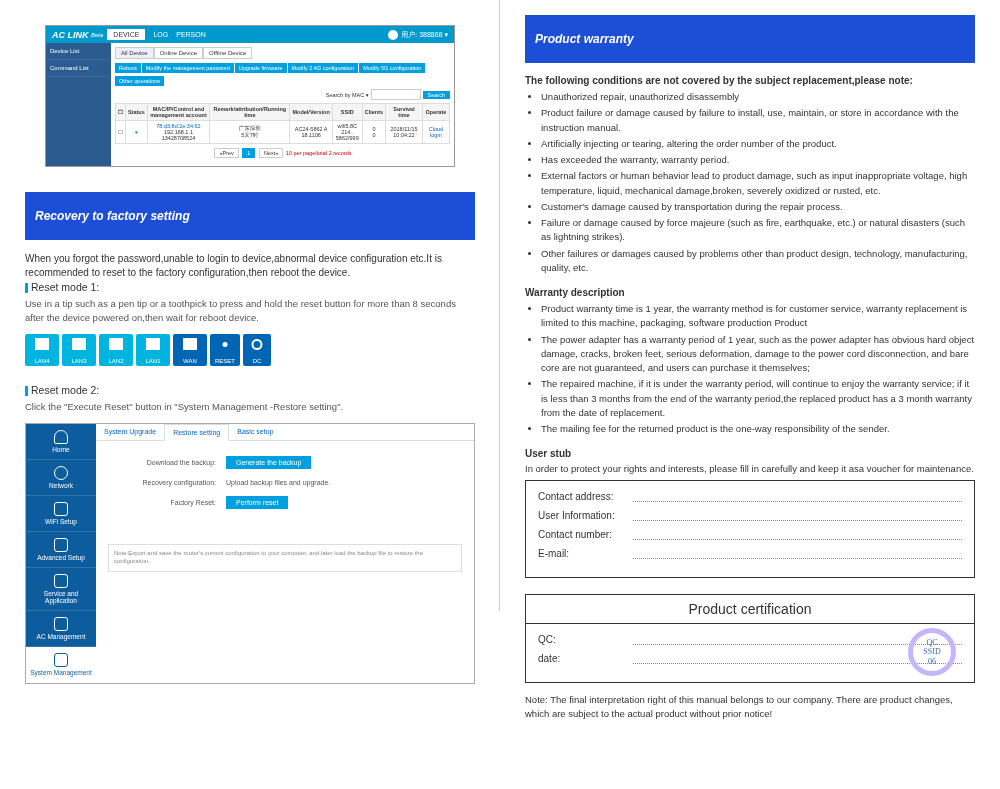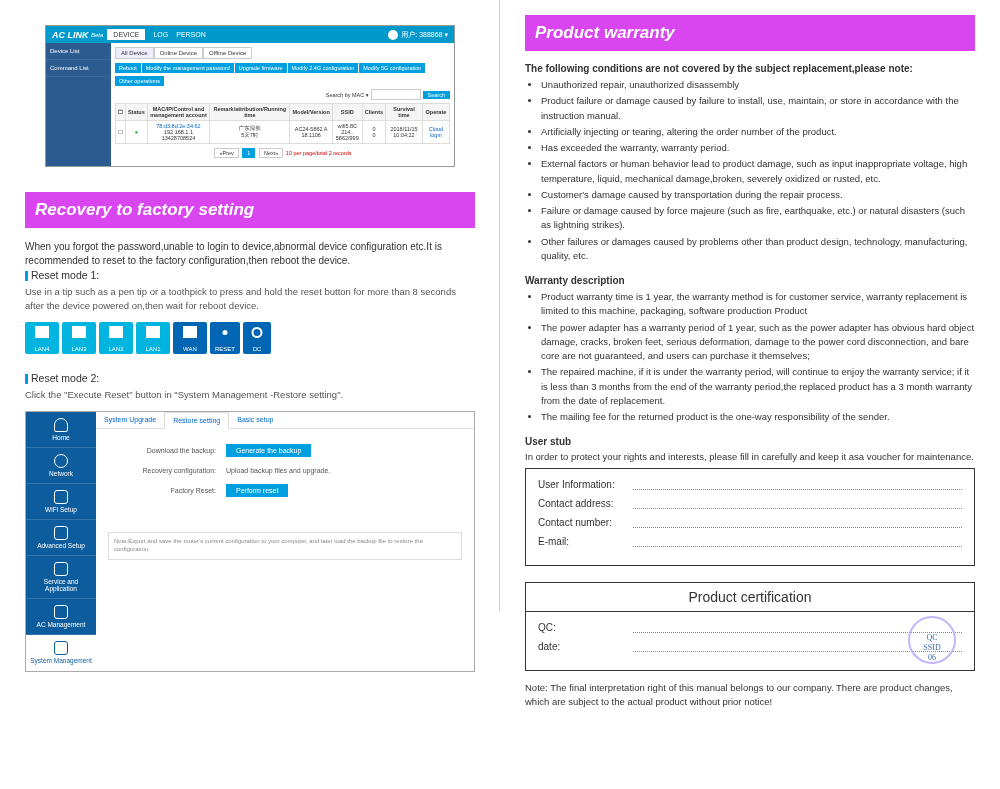--- a/index.html
+++ b/index.html
@@ -28,21 +28,21 @@
 .searchrow input{width:50px;font-size:5.5px;border:1px solid #ccc;height:11px}
 .tbl1{width:100%;border-collapse:collapse;font-size:5.5px}
 .tbl1 th,.tbl1 td{border:1px solid #ddd;padding:2px;text-align:center}
 .tbl1 th{background:#f5f5f5}
 .tbl1 .link{color:#0066cc}
 .pgrow{text-align:center;padding:4px;font-size:5.5px}
 .pgrow .pg{display:inline-block;border:1px solid #ccc;padding:1px 4px;margin:0 1px}
 .pgrow .pg.cur{background:#00a0e0;color:#fff;border-color:#00a0e0}
 
 
-.bluetitle{background:#d946ef;color:#fff;padding:8px 10px;font-size:17px;font-weight:bold;font-style:italic;margin-bottom:12px}
+.bluetitle{background:#1d4ed8;color:#fff;padding:17px 10px;font-size:12px;font-weight:bold;font-style:italic;margin-bottom:12px}
 .para{font-size:10px;line-height:1.4;margin-bottom:1px}
 .subh{font-size:10.5px;margin-bottom:4px}
 .subh .bar{display:inline-block;width:3px;height:10px;background:#009fe3;vertical-align:middle;margin-right:3px}
 .desc{font-size:9.5px;color:#555;line-height:1.4;margin-bottom:10px}
 
 
 .router{display:flex;gap:3px;margin:8px 0 18px 0;align-items:flex-end}
 .port{width:34px;height:32px;background:#00b4e0;position:relative;border-radius:2px}
 .port.wan{background:#0066b3}
 .port .jack{position:absolute;top:4px;left:50%;transform:translateX(-50%);width:14px;height:12px;background:#fff}
@@ -77,21 +77,21 @@
 .wlist{list-style:disc;padding-left:16px;font-size:9.5px;line-height:1.5;margin-bottom:12px}
 .wlist li{margin-bottom:2px}
 .wh{font-weight:bold;font-size:10px;margin-bottom:4px}
 .stubbox{border:1px solid #333;padding:10px 12px;margin-top:6px;margin-bottom:16px}
 .stubrow{display:flex;margin-bottom:8px;font-size:10px}
 .stubrow .sl{min-width:95px}
 .stubrow .line{flex:1;border-bottom:1px dotted #888;height:11px}
 .certbox{border:1px solid #333;padding:0;position:relative;margin-bottom:10px}
 .certtitle{text-align:center;font-size:14px;padding:6px;border-bottom:1px solid #333}
 .certbody{padding:10px 12px}
-.stamp{position:absolute;right:18px;bottom:6px;width:48px;height:48px;border:2px solid #c4b5fd;border-radius:50%;display:flex;flex-direction:column;align-items:center;justify-content:flex-end;color:#3a6aa8;font-size:8px;line-height:1.2;font-family:serif}
+.stamp{position:absolute;right:18px;bottom:6px;width:48px;height:48px;border:5px solid #c4b5fd;border-radius:50%;display:flex;flex-direction:column;align-items:center;justify-content:center;color:#3a6aa8;font-size:8px;line-height:1.2;font-family:serif}
 .fnote{font-size:9.5px;line-height:1.4;margin-top:6px}
 </style>
 </head>
 <body>
 
 <div class="page">
   <div class="divider"></div>
 
   <div class="shot1">
     <div class="topbar1">
@@ -279,25 +279,25 @@
     <li>Product warranty time is 1 year, the warranty method is for customer service, warranty replacement is limited to this machine, packaging, software production Product</li>
     <li>The power adapter has a warranty period of 1 year, such as the power adapter has obvious hard object damage, cracks, broken feet, serious deformation, damage to the power cord disconnection, and bare core are not guaranteed, and users can purchase it themselves;</li>
     <li>The repaired machine, if it is under the warranty period, will continue to enjoy the warranty service; if it is less than 3 months from the end of the warranty period,the replaced product has a 3 month warranty from the date of replacement.</li>
     <li>The mailing fee for the returned product is the one-way responsibility of the sender.</li>
   </ul>
 
   <div class="wh">User stub</div>
   <p style="font-size:9.5px;margin-bottom:4px">In order to protect your rights and interests, please fill in carefully and keep it asa voucher for maintenance.</p>
   <div class="stubbox">
     <div class="stubrow">
+        <div class="sl">Contact address:</div>
+        <div class="line"></div>
+      </div>
+    <div class="stubrow">
         <div class="sl">User Information:</div>
-        <div class="line"></div>
-      </div>
-    <div class="stubrow">
-        <div class="sl">Contact address:</div>
         <div class="line"></div>
       </div>
     <div class="stubrow">
         <div class="sl">Contact number:</div>
         <div class="line"></div>
       </div>
     <div class="stubrow">
         <div class="sl">E-mail:</div>
         <div class="line"></div>
       </div>

